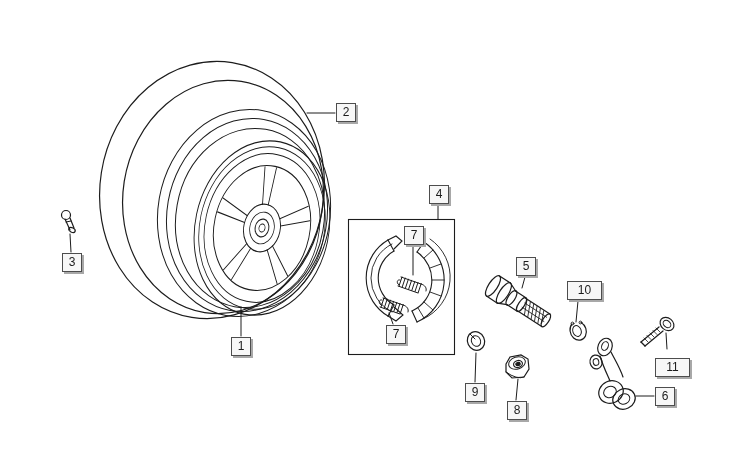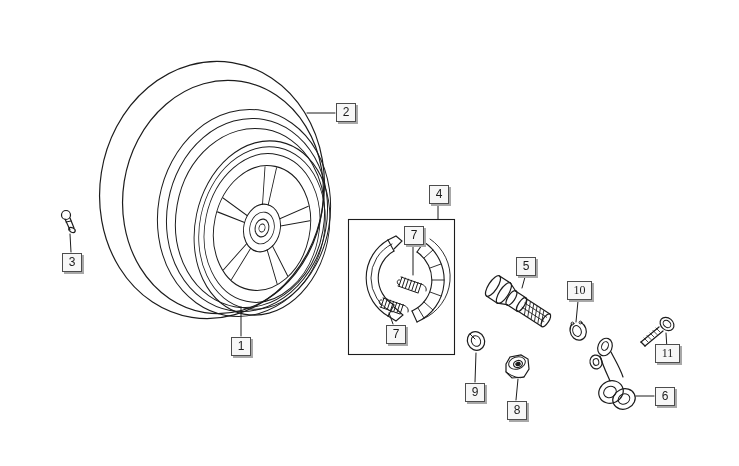--- a/index.html
+++ b/index.html
@@ -18,21 +18,21 @@
     background:#f7f7f7;
     border:1px solid #4d4d4d;
     box-shadow:2px 2px 0 #a8a8a8;
     color:#1c1c1c;
     font-size:12px;
     line-height:17px;
     text-align:center;
     cursor:pointer;
     user-select:none;
   }
-  .callout.wide{width:25px;font-family:Liberation Serif, serif;}
+  .callout.wide{width:35px;}
 </style>
 </head>
 <body>
 
 <div class="stage">
 
   <svg class="artwork" width="739" height="466" viewBox="0 0 739 466" fill="none" stroke="#1c1c1c" stroke-width="1.2" stroke-linecap="round">
 
     <g>
       <ellipse cx="212" cy="190" rx="112" ry="129" transform="rotate(9 212 190)"></ellipse>
@@ -237,15 +237,15 @@
   <div class="callout" style="left:404px;top:226px;">7</div>
 
   <div class="callout" style="left:386px;top:325px;">7</div>
 
   <div class="callout" style="left:507px;top:401px;">8</div>
 
   <div class="callout" style="left:465px;top:383px;">9</div>
 
   <div class="callout wide" style="left:567px;top:281px;">10</div>
 
-  <div class="callout wide" style="left:655px;top:344px;">11</div>
+  <div class="callout wide" style="left:655px;top:358px;">11</div>
 
 </div>
 
 </body></html>

